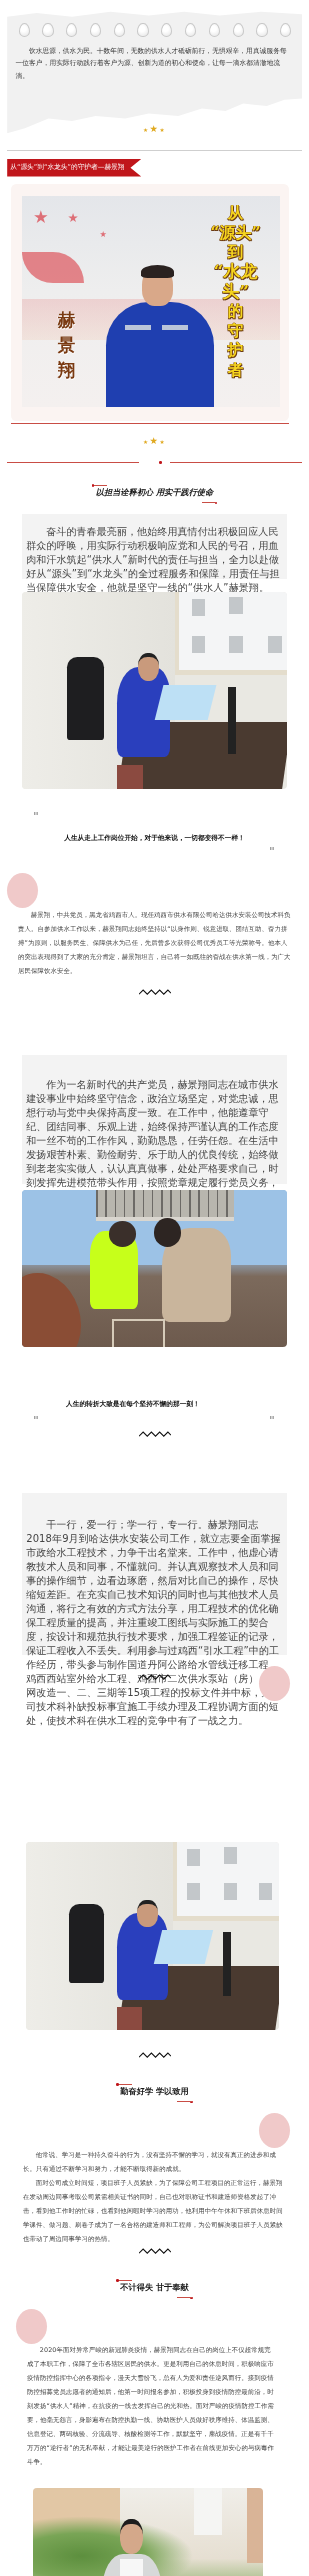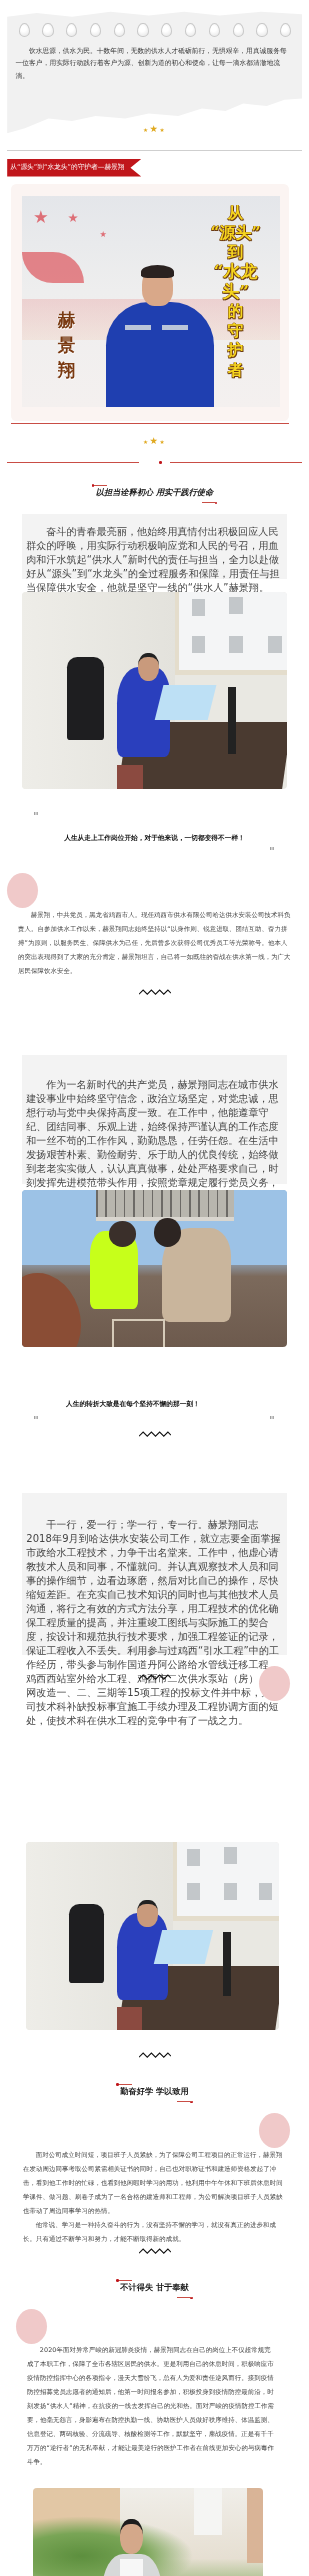--- a/index.html
+++ b/index.html
@@ -268,22 +268,22 @@
   <svg width="32" height="6.2" viewBox="0 0 62 12">
       <polyline points="0,10 8,2 16,10 24,2 32,10 40,2 48,10 56,2 62,8" fill="none" stroke="#111" stroke-width="2"></polyline>
     </svg>
 </div>
 
 <div class="abs sec-title" style="top:2084px;">
   <span class="t"><span class="dot-l"></span><span>勤奋好学 学以致用</span><span class="dot-r"></span></span>
 </div>
 <div class="circle" style="left:259px;top:2113px;"></div>
 <div class="abs" style="left:23px;top:2148px;width:260px;">
+  <p class="para-plain">他常说、学习是一种持久奋斗的行为，没有坚持不懈的学习，就没有真正的进步和成长。只有通过不断学习和努力，才能不断取得新的成就。</p>
   <p class="para-plain">面对公司成立时间短，项目班子人员紧缺，为了保障公司工程项目的正常运行，赫景翔在发动周边同事考取公司紧需相关证书的同时，自己也对职称证书和建造师资格发起了冲击，看到他工作时的忙碌，也看到他闲暇时学习的用功，他利用中午午休和下班后休息时间学课件、做习题、刷卷子成为了一名合格的建造师和工程师，为公司解决项目班子人员紧缺也带动了周边同事学习的热情。</p>
-  <p class="para-plain">他常说、学习是一种持久奋斗的行为，没有坚持不懈的学习，就没有真正的进步和成长。只有通过不断学习和努力，才能不断取得新的成就。</p>
 </div>
 
 <div class="abs zigzag" style="top:2246px;">
   <svg width="32" height="6.2" viewBox="0 0 62 12">
       <polyline points="0,10 8,2 16,10 24,2 32,10 40,2 48,10 56,2 62,8" fill="none" stroke="#111" stroke-width="2"></polyline>
     </svg>
 </div>
 
 <div class="abs sec-title" style="top:2280px;">
   <span class="t"><span class="dot-l"></span><span>不计得失 甘于奉献</span><span class="dot-r"></span></span>

